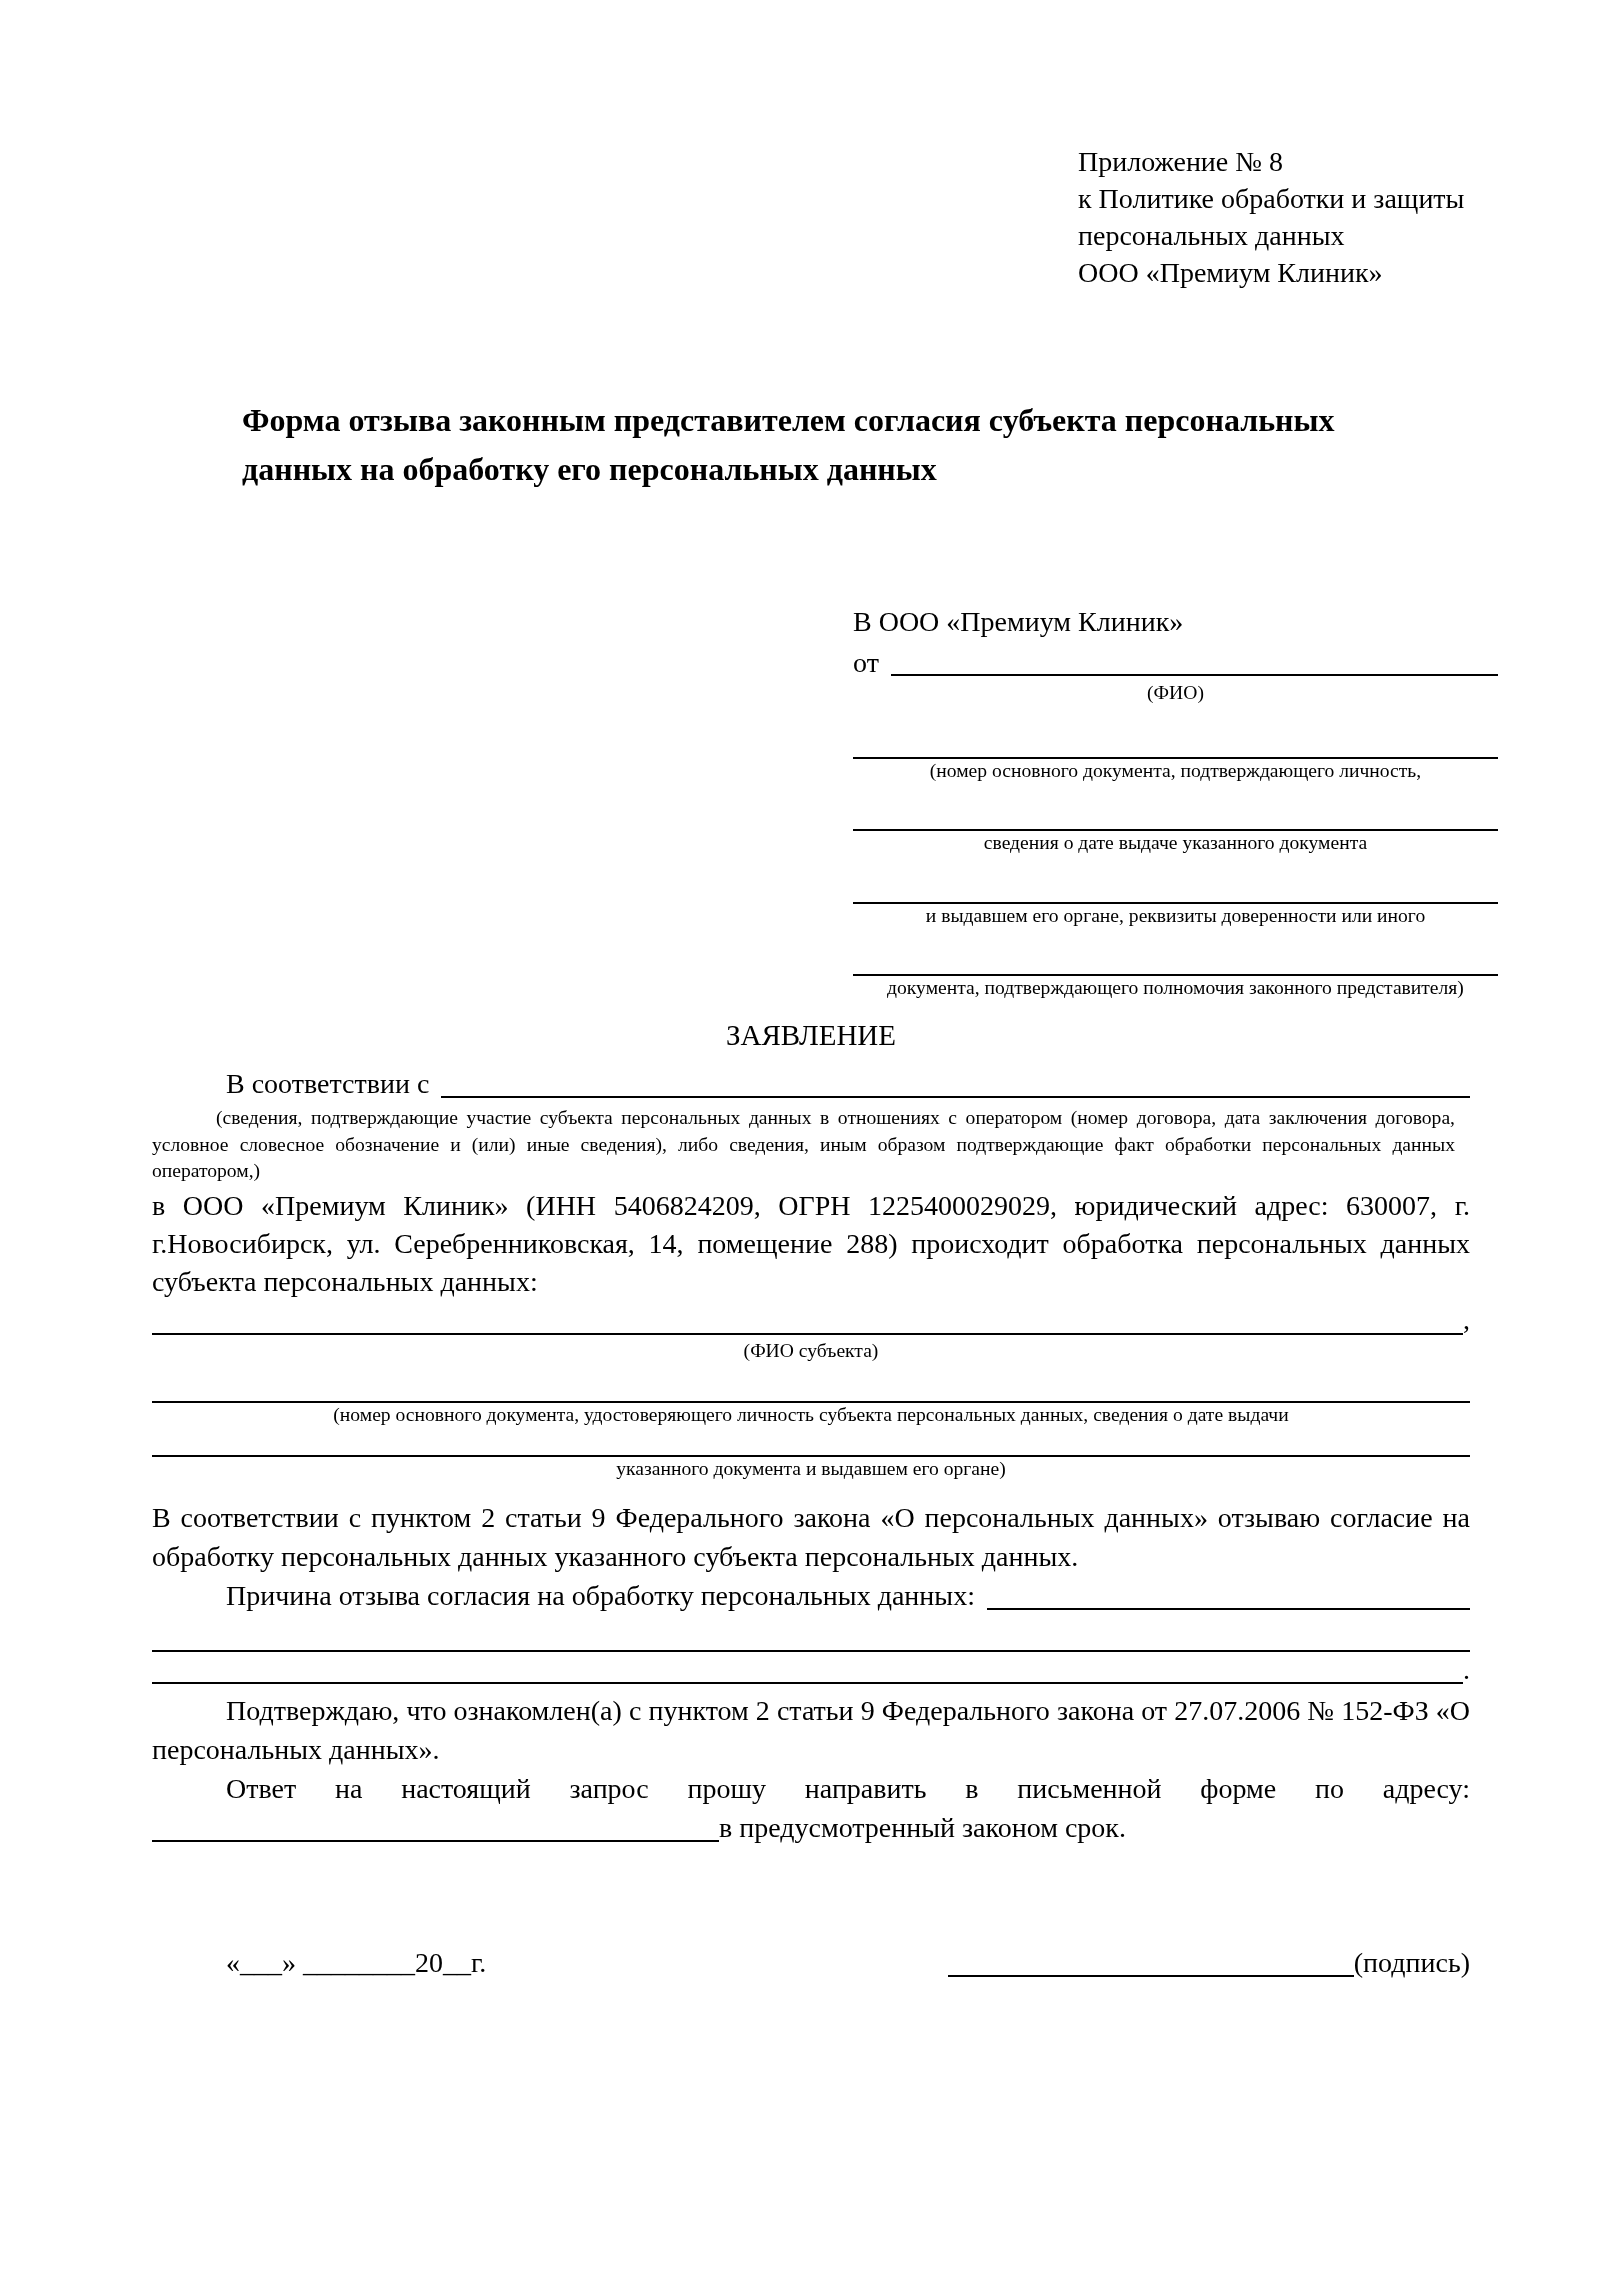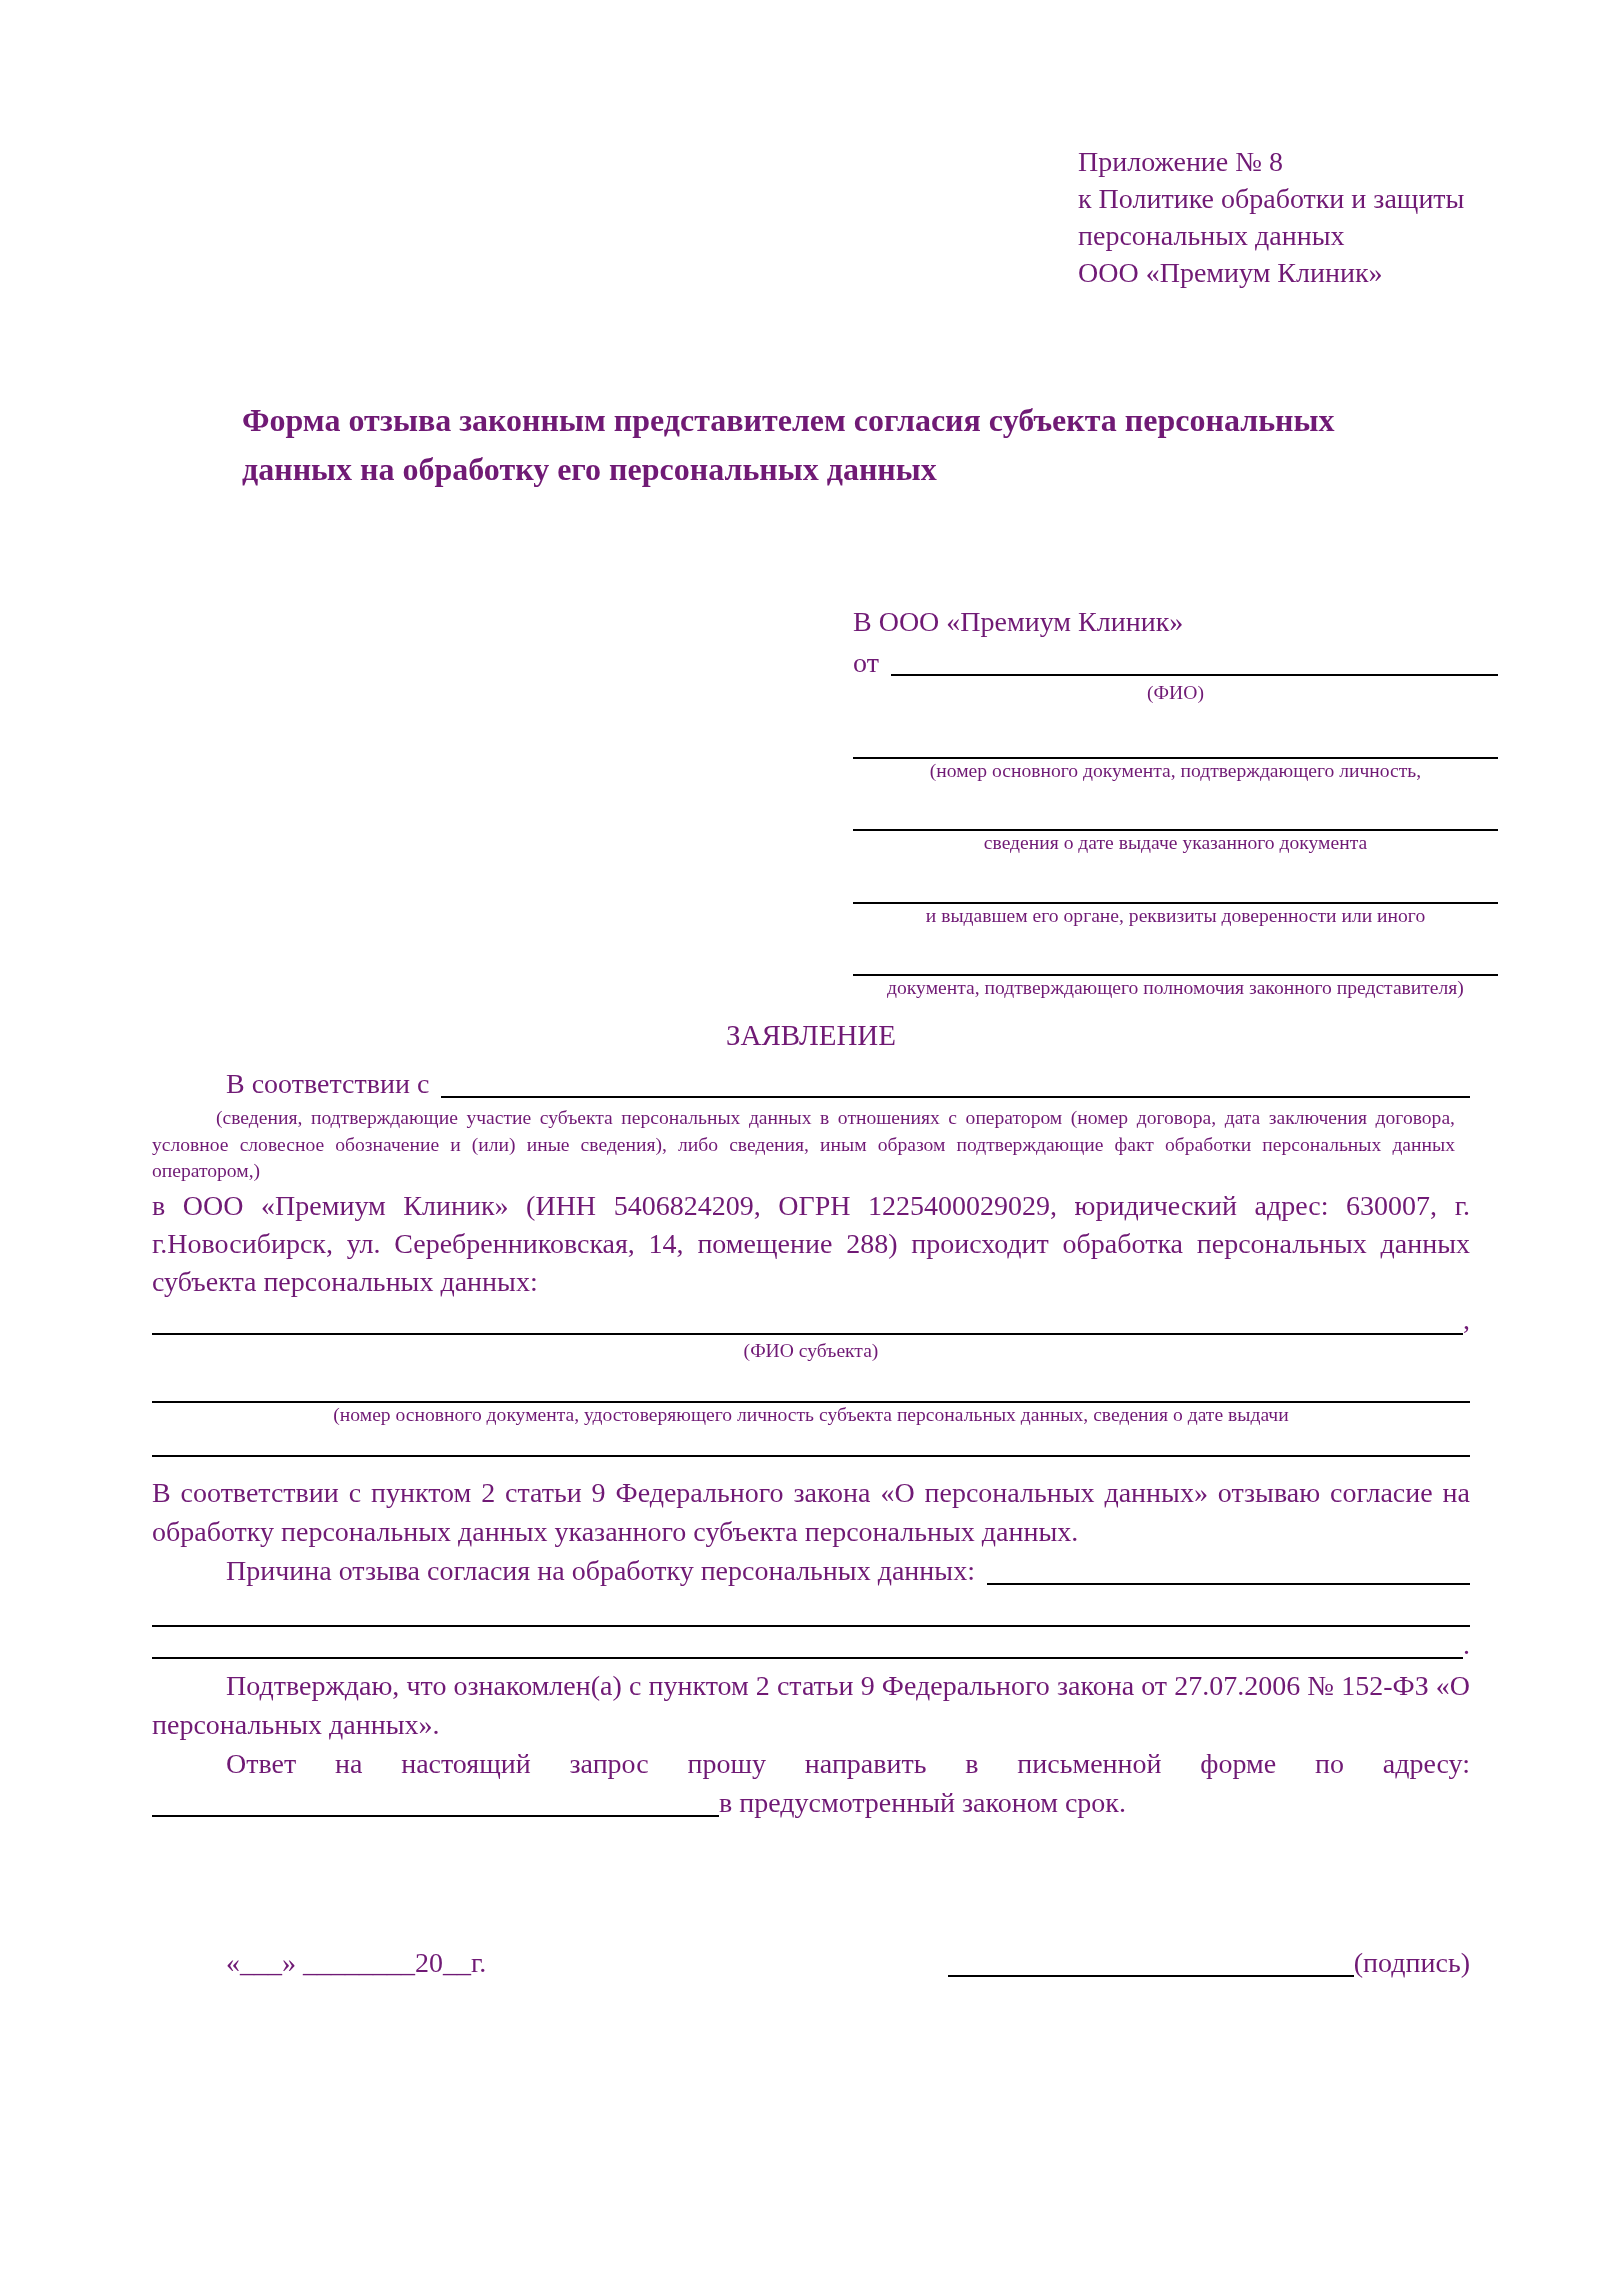--- a/index.html
+++ b/index.html
@@ -3,21 +3,21 @@
 <meta charset="utf-8">
 <style>
   html, body { margin: 0; padding: 0; background: #888; }
   .page {
     position: relative;
     width: 1621px;
     height: 2293px;
     margin: 0 auto;
     background: #ffffff;
     font-family: "Liberation Serif", "DejaVu Serif", serif;
-    color: #701a75;
+    color: #000000;
     overflow: hidden;
   }
 
   
   .doc-header {
     position: absolute;
     left: 1078px;
     top: 143px;
     font-size: 28px;
     line-height: 37px;
@@ -174,20 +174,21 @@
     <div class="flex-row fio-row">
       <span class="fill-line grow"></span>
       <span>,</span>
     </div>
     <div class="caption">(ФИО субъекта)</div>
 
     <div class="full-line f2"></div>
     <div class="caption">(номер основного документа, удостоверяющего личность субъекта персональных данных, сведения о дате выдачи</div>
 
     <div class="full-line f3"></div>
+    <div class="caption">указанного документа и выдавшем его органе)</div>
 
     <div class="para withdrawal">В соответствии с пунктом 2 статьи 9 Федерального закона «О персональных данных» отзываю согласие на обработку персональных данных указанного субъекта персональных данных.</div>
 
     <div class="flex-row reason-row">
       <span class="indent-label">Причина отзыва согласия на обработку персональных данных:</span>
       <span class="fill-line grow"></span>
     </div>
 
     <div class="full-line blank1"></div>
     <div class="flex-row blank2-row">

